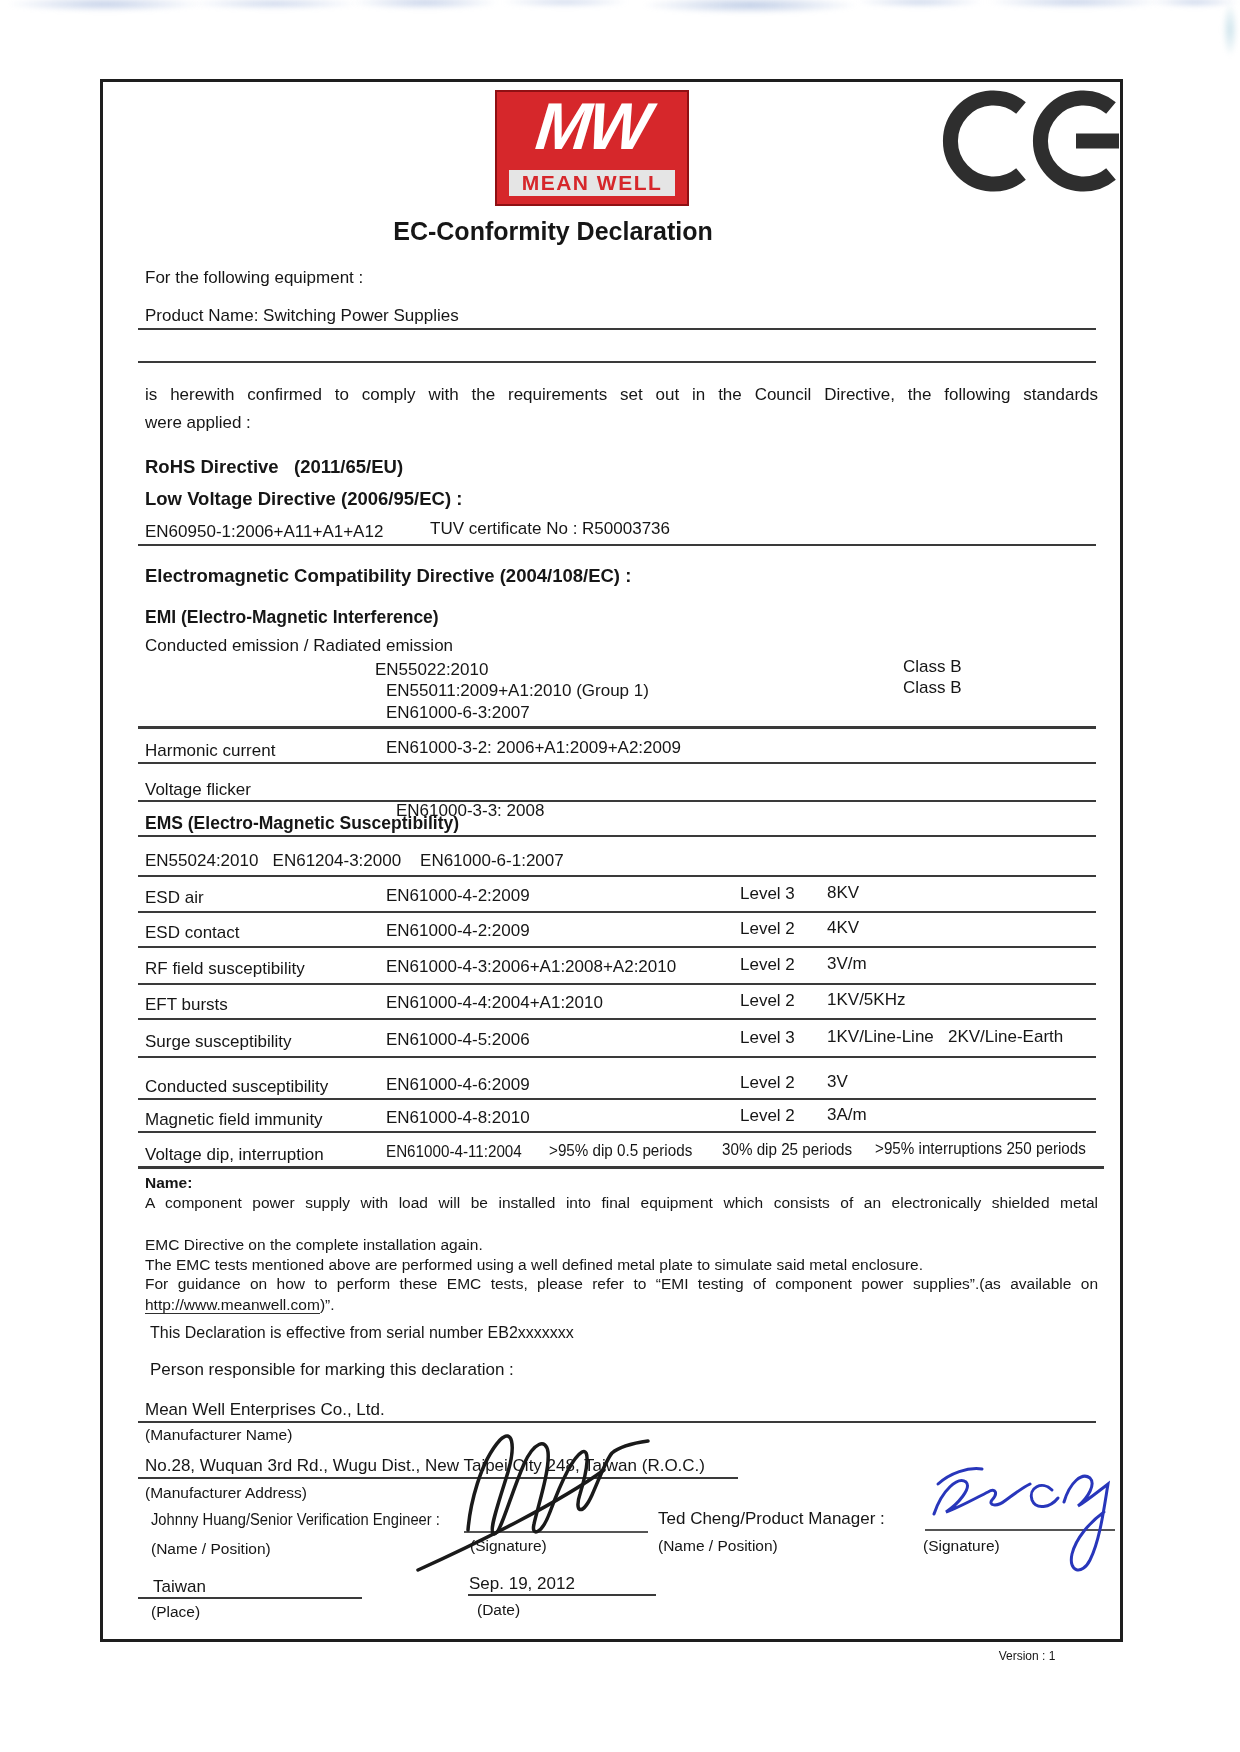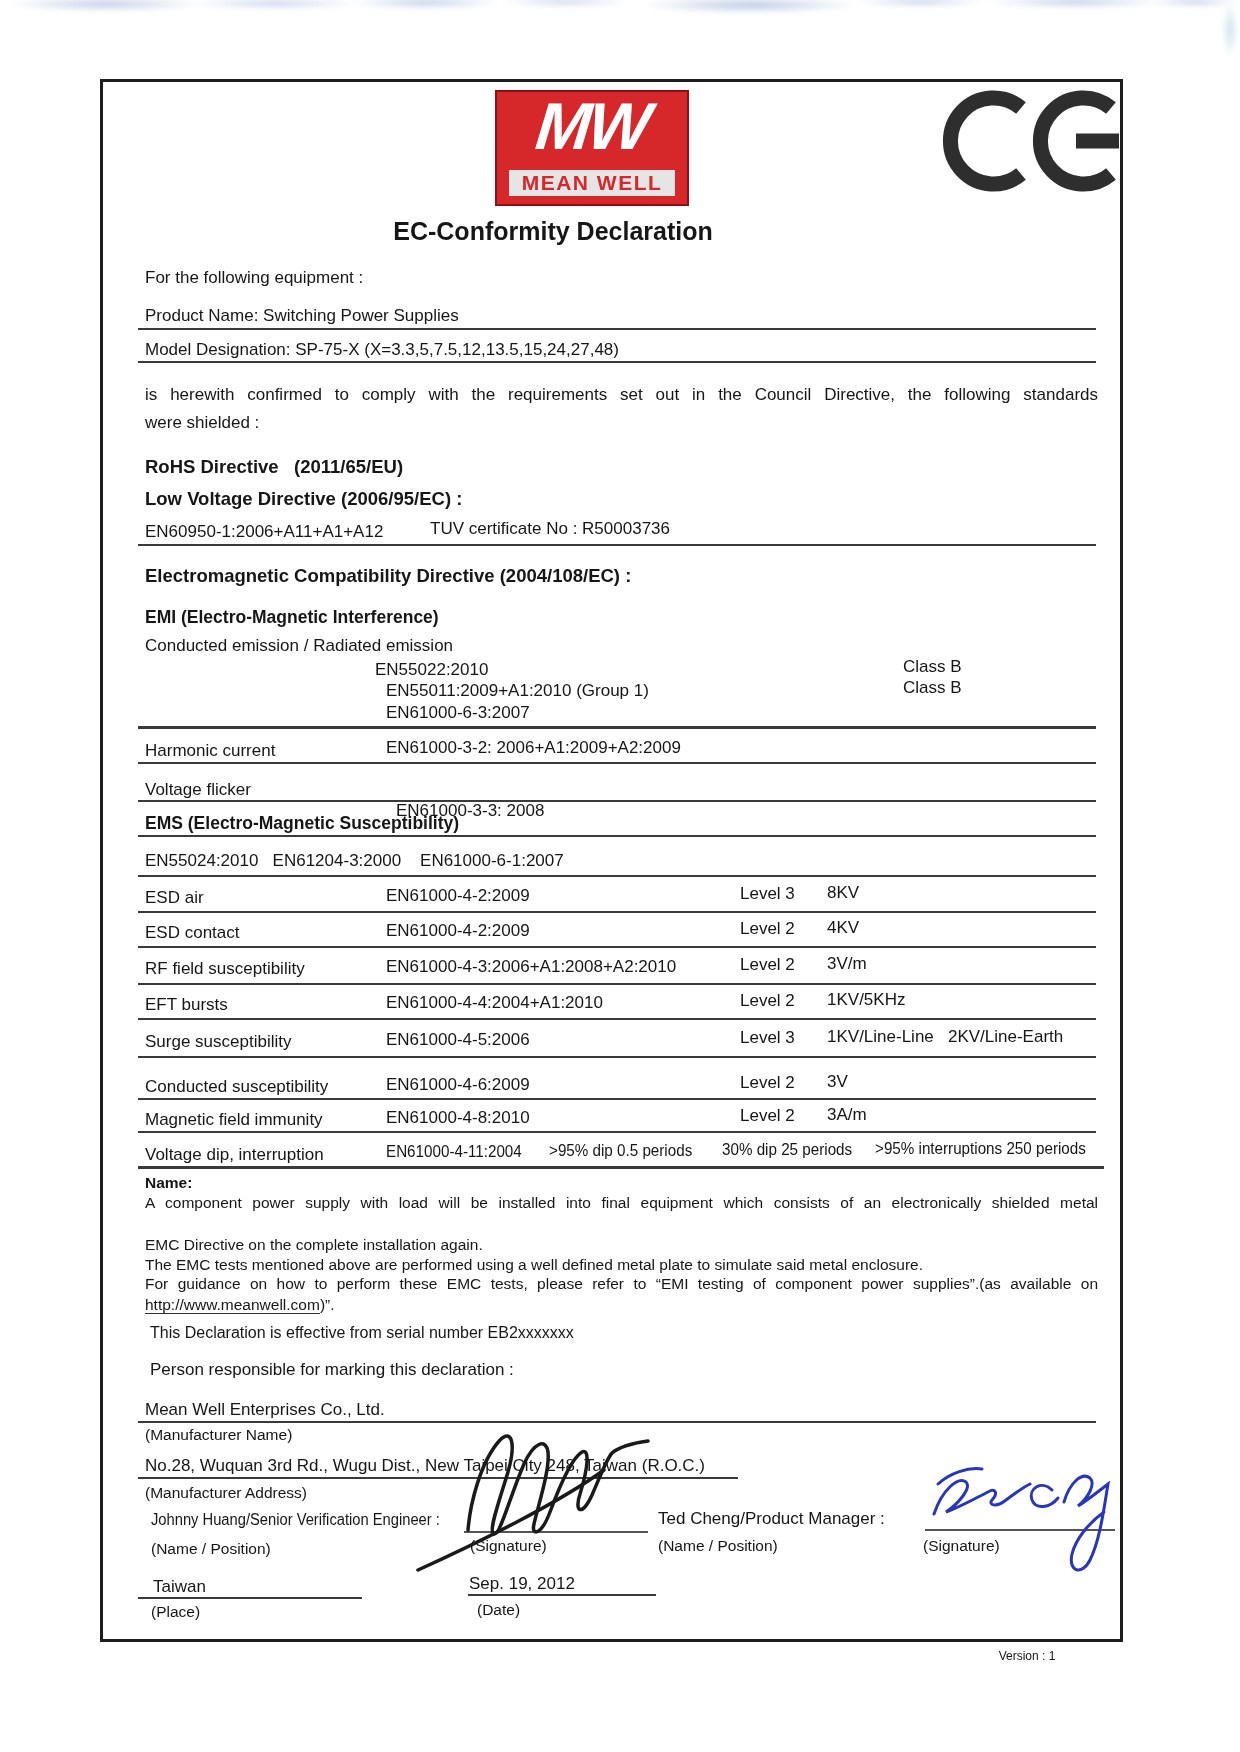--- a/index.html
+++ b/index.html
@@ -59,25 +59,24 @@
     <line x1="146" y1="57" x2="189" y2="57" stroke="#2e2e2e" stroke-width="15"></line>
   </svg>
 
   <div class="t b" style="left:553px;top:217px;transform:translateX(-50%);font-size:25px;">EC-Conformity Declaration</div>
 
   <div class="t" style="left:145px;top:268px;">For the following equipment :</div>
 
   <div class="t" style="left:145px;top:306px;">Product Name: Switching Power Supplies</div>
   <div class="rule" style="left:138px;top:328px;width:958px;"></div>
 
-  <div class="t" style="left:145px;top:340px;">Model Designation: SP-75-X (X=3.3,5,7.5,12,13.5,15,24,27,48)</div>
   <div class="rule" style="left:138px;top:361px;width:958px;"></div>
 
   <div class="t just" style="left:145px;top:385px;width:953px;">is herewith confirmed to comply with the requirements set out in the Council Directive, the following standards</div>
-  <div class="t" style="left:145px;top:413px;">were shielded :</div>
+  <div class="t" style="left:145px;top:413px;">were applied :</div>
 
   <div class="t h" style="left:145px;top:456px;">RoHS Directive   (2011/65/EU)</div>
   <div class="t h" style="left:145px;top:488px;">Low Voltage Directive (2006/95/EC) :</div>
 
   <div class="t" style="left:145px;top:522px;">EN60950-1:2006+A11+A1+A12</div>
   <div class="t" style="left:430px;top:519px;">TUV certificate No : R50003736</div>
   <div class="rule" style="left:138px;top:544px;width:958px;"></div>
 
   <div class="t h" style="left:145px;top:565px;">Electromagnetic Compatibility Directive (2004/108/EC) :</div>
 

